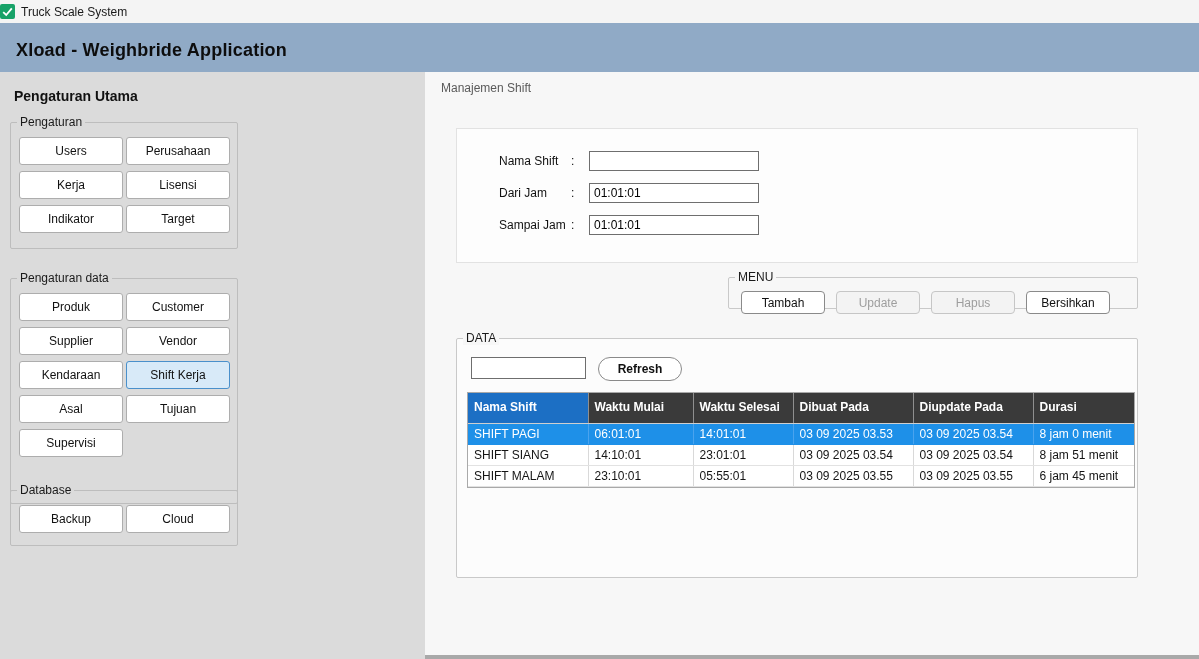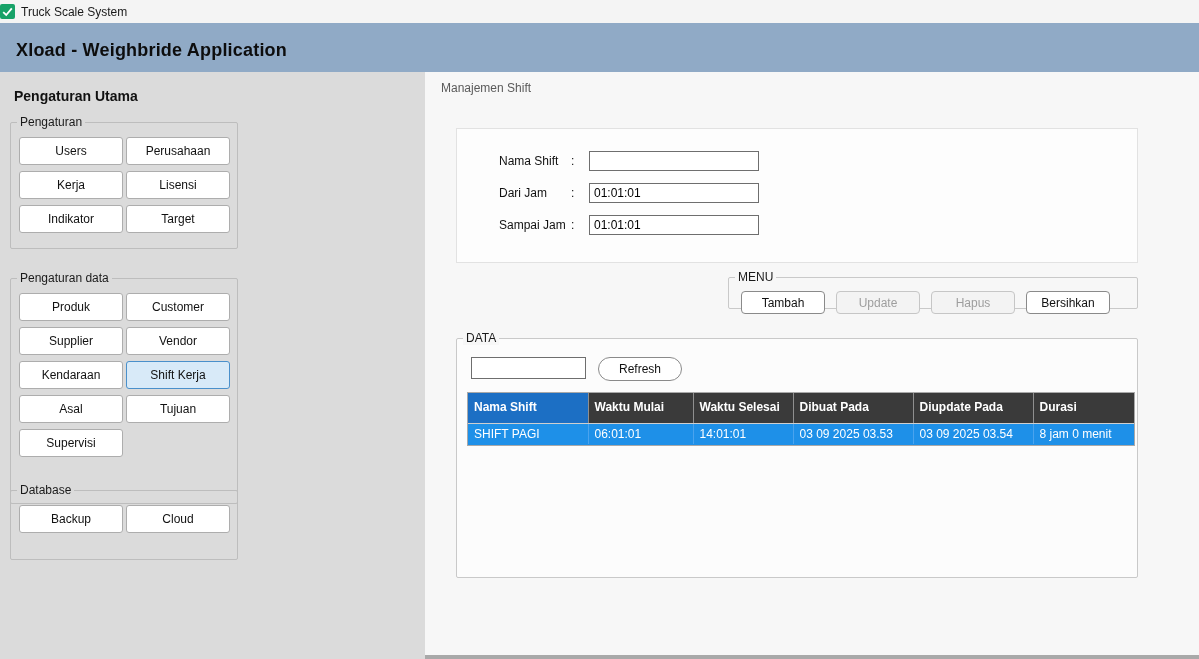--- a/index.html
+++ b/index.html
@@ -19,21 +19,21 @@
   .content { position:absolute; top:72px; left:0; right:0; bottom:0; }
 
   
   .sidebar { position:absolute; top:0; left:0; width:425px; height:100%; background:#DBDBDB; }
   .sidebar-title { position:absolute; top:16px; left:14px; font-size:14px; font-weight:bold; color:#111; }
   .groupbox { position:absolute; border:1px solid #BDBDBD; border-radius:2px; }
   .gb-label { position:absolute; top:-8px; left:6px; font-size:12px; color:#1a1a1a; padding:0 3px; background:#DBDBDB; line-height:14px; }
   .sidebar-group { left:10px; width:228px; }
   .g0 { top:50px; height:127px;padding-left:32px; }
   .g1 { top:206px; height:226px; }
-  .g2 { top:418px; height:70px; }
+  .g2 { top:418px; height:56px; }
   .btn-grid { position:absolute; left:8px; top:14px; display:grid; grid-template-columns:104px 104px; column-gap:3px; row-gap:6px; }
   .side-btn { height:28px; background:#FFFFFF; border:1px solid #ADADAD; border-radius:3px; font-family:inherit; font-size:12px; color:#111; cursor:pointer; }
   .side-btn.active { background:var(--active-nav-bg,#D8EAF8); border:1px solid var(--active-nav-border,#4A90CB); }
 
   
   .main { position:absolute; top:0; left:425px; right:0; height:100%; background:#F7F7F7; }
   .main-title { position:absolute; top:9px; left:16px; font-size:12px; color:#5A5A5A; }
 
   .form-panel { position:absolute; top:56px; left:31px; width:682px; height:135px; background:#FDFDFD; border:1px solid #E2E2E2; padding:21px 0 0 42px; }
   .form-row { display:flex; align-items:center; height:22px; margin-bottom:10px; }
@@ -42,21 +42,21 @@
   .f-input { width:170px; height:20px; border:1px solid #6E6E6E; background:#fff; font-family:inherit; font-size:12px; padding:8px 4px; }
 
   .menu-groupbox { left:303px; top:205px; width:410px; height:32px; border:1px solid #C9C9C9; }
   .menu-groupbox .gb-label, .data-groupbox .gb-label { background:#F7F7F7; }
   .menu-buttons { position:absolute; left:12px; top:13px; display:flex; gap:11px; }
   .menu-btn { width:84px; height:23px; background:#FFFFFF; border:1px solid #8A8A8A; border-radius:4px; font-family:inherit; font-size:12px; color:#111; cursor:pointer; }
   .menu-btn.disabled { background:#F3F3F3; border-color:#C6C6C6; color:#9E9E9E; cursor:default; }
 
   .data-groupbox { left:31px; top:259px; width:682px; height:240px; border:1px solid #C9C9C9; background:#FCFCFC;margin-top:7px; }
   .search-input { position:absolute; left:14px; top:18px; width:115px; height:22px; border:1px solid #6E6E6E; background:#fff; font-family:inherit; font-size:12px; padding:0 4px; }
-  .refresh-btn { position:absolute; left:141px; top:18px; width:84px; height:24px; background:#fff; border:1px solid #8A8A8A; border-radius:12px; font-family:inherit; font-size:12px; color:#111; cursor:pointer; }
+  .refresh-btn { position:absolute; left:141px; top:18px; width:84px; height:24px; background:#fff; border:1px solid #8A8A8A; border-radius:12px; font-family:inherit; font-size:12px; color:#111; cursor:pointer;font-weight:bold; }
 
   .table-wrap { position:absolute; left:10px; top:53px; width:668px; border:1px solid #A9A9A9; background:#fff; }
   table.shift-table { width:666px; border-collapse:collapse; table-layout:fixed; }
   .shift-table th { background:var(--table-header-bg,#3A3A3A); color:#fff; font-size:12px; font-weight:bold; text-align:left; padding:1px 6px; height:30px; vertical-align:middle; border-right:1px solid #8F8F8F; border-bottom:1px solid #CFCFCF; line-height:13px; }
   .shift-table th:first-child { background:var(--table-header-first-bg,#1C6FC4); }
   .shift-table th:last-child { border-right:none; }
   .shift-table td { background:#fff; color:#141414; font-size:12px; padding:1px 6px; height:21px; border-right:1px solid #D9D9D9; border-bottom:1px solid #E2E2E2; white-space:nowrap; overflow:hidden; }
   .shift-table td:last-child { border-right:none; }
   .shift-table tr.selected td { background:var(--selected-row-bg,#1E90E8); color:#fff; border-right-color:#4AA3EE; border-bottom-color:#1E90E8; }
   .shift-table th:nth-child(1), .shift-table td:nth-child(1) { width:120px; }
@@ -176,20 +176,36 @@
               </thead>
             <tbody>
                 <tr class="selected">
                   <td>SHIFT PAGI</td>
                   <td>06:01:01</td>
                   <td>14:01:01</td>
                   <td>03 09 2025 03.53</td>
                   <td>03 09 2025 03.54</td>
                   <td>8 jam 0 menit</td>
                 </tr>
+                <tr>
+                  <td>SHIFT SIANG</td>
+                  <td>14:10:01</td>
+                  <td>23:01:01</td>
+                  <td>03 09 2025 03.54</td>
+                  <td>03 09 2025 03.54</td>
+                  <td>8 jam 51 menit</td>
+                </tr>
+                <tr>
+                  <td>SHIFT MALAM</td>
+                  <td>23:10:01</td>
+                  <td>05:55:01</td>
+                  <td>03 09 2025 03.55</td>
+                  <td>03 09 2025 03.55</td>
+                  <td>6 jam 45 menit</td>
+                </tr>
               </tbody>
           </table>
         </div>
       </div>
 
       <div class="bottom-edge"></div>
     </div>
 
   </div>
 </div>

